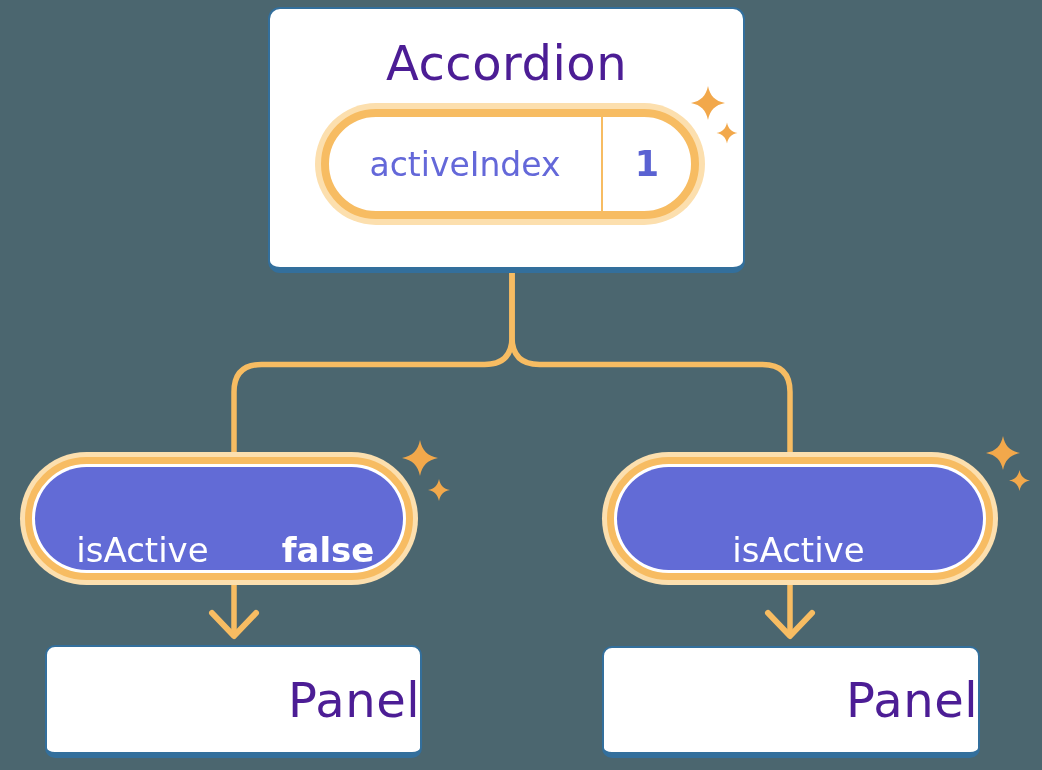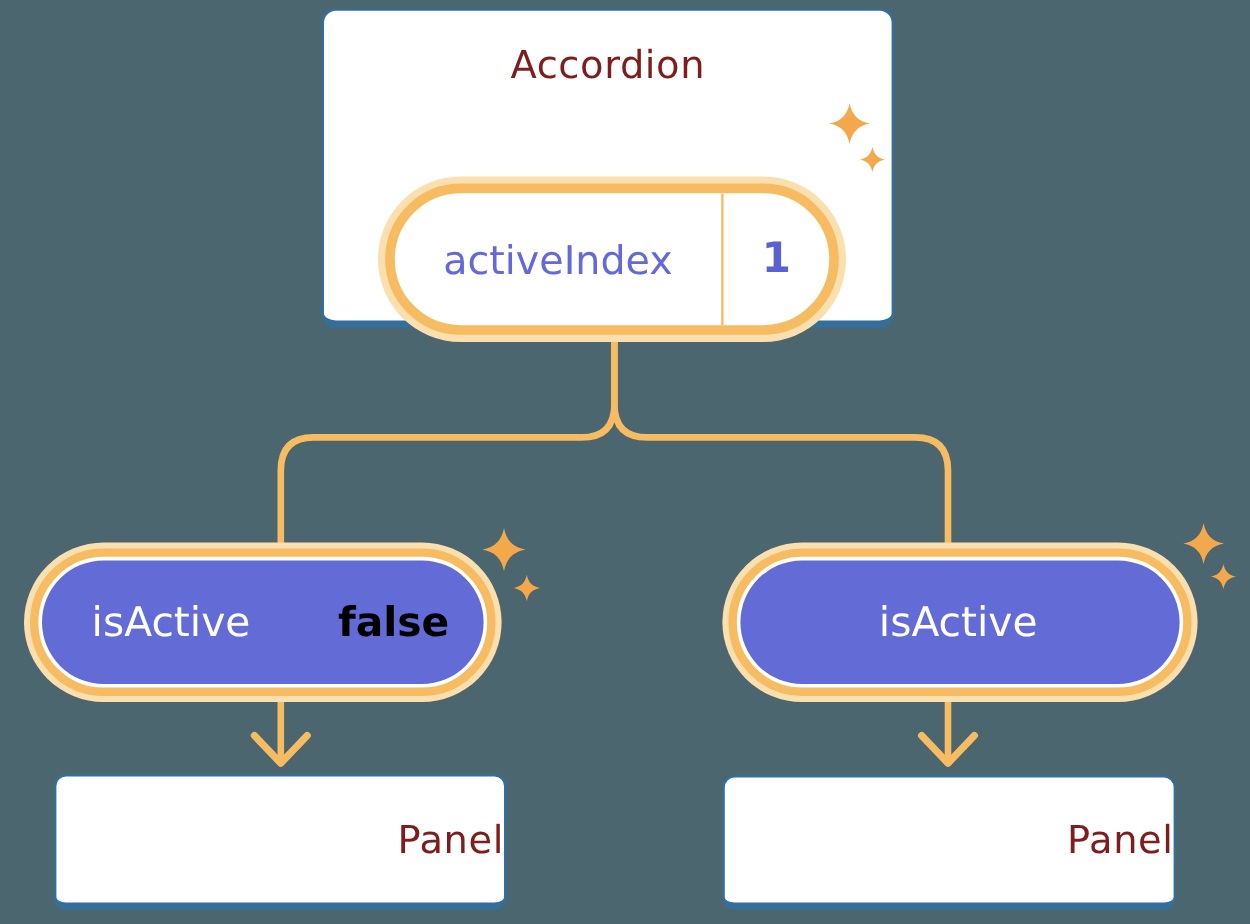--- a/index.html
+++ b/index.html
@@ -20,22 +20,22 @@
     background:#FFFFFF;
     border:2px solid #336F9C;
     border-bottom-width:6px;
     border-radius:12px;
     box-sizing:border-box;
     z-index:2;
   }
   .card-title{
     display:block;
     text-align:center;
-    color:#7f1d1d;
-    font-size:32px;
+    color:#4c1d95;
+    font-size:48px;
     letter-spacing:0.5px;
   }
   .accordion-card .card-title{margin-top:26px;}
   .panel-card{
     display:flex;align-items:center;justify-content:flex-end;
     border-radius:10px;
   }
 
   
   .pill-glow{
@@ -72,28 +72,28 @@
   }
   .top-pill .pill-label{color:#6468D9;}
   .top-pill .pill-value{width:88px;color:#5A62D2;}
   .top-pill .pill-divider{width:2px;background:#F7BC62;}
 
   .prop-pill{padding:5px;}
   .prop-pill .pill-ring{border-width:7px;padding:3px;box-sizing:border-box;}
   .purple-body{
     background:#626BD6;
     border-radius:999px;
-    display:flex;align-items:center;
+    display:flex;align-items:flex-end;
     height:100%;
     overflow:hidden;
     color:#FFFFFF;
   }
   .purple-body .pill-label{color:#FFFFFF;font-size:34px;}
   .purple-body .pill-divider{width:3px;background:#FFFFFF;}
-  .purple-body .pill-value{width:150px;color:#000000;font-size:34px;}
+  .purple-body .pill-value{width:150px;color:#ffffff;font-size:34px;}
 </style>
 </head>
 <body>
 
 <div class="stage">
 
   <svg class="layer connector-layer" viewBox="0 0 1042 770">
     <g stroke="#F7BC62" stroke-width="5.5" fill="none" stroke-linecap="round" stroke-linejoin="round">
       <path d="M 512 273 L 512 337 Q 512 364.5 484.5 364.5 L 261.5 364.5 Q 234 364.5 234 392 L 234 454"></path>
       <path d="M 512 273 L 512 337 Q 512 364.5 539.5 364.5 L 762.5 364.5 Q 790 364.5 790 392 L 790 454"></path>
@@ -101,21 +101,21 @@
       <path d="M 790 584 L 790 634"></path>
       <path stroke-width="6" d="M 212 613 L 234 636 L 256 613"></path>
       <path stroke-width="6" d="M 768 613 L 790 636 L 812 613"></path>
     </g>
   </svg>
 
   <div class="card accordion-card" style="left:268px;top:7px;width:477px;height:266px;">
     <span class="card-title">Accordion</span>
   </div>
 
-  <div class="pill-glow top-pill" style="left:315px;top:103px;width:390px;height:138px;margin-top:44px;">
+  <div class="pill-glow top-pill" style="left:315px;top:103px;width:390px;height:122px;">
     <div class="pill-ring">
       <div class="state-pill-body">
         <span class="pill-label">activeIndex</span>
         <span class="pill-divider"></span>
         <span class="pill-value">1</span>
       </div>
     </div>
   </div>
 
   <div class="pill-glow prop-pill" style="left:20px;top:452px;width:398px;height:133px;">

